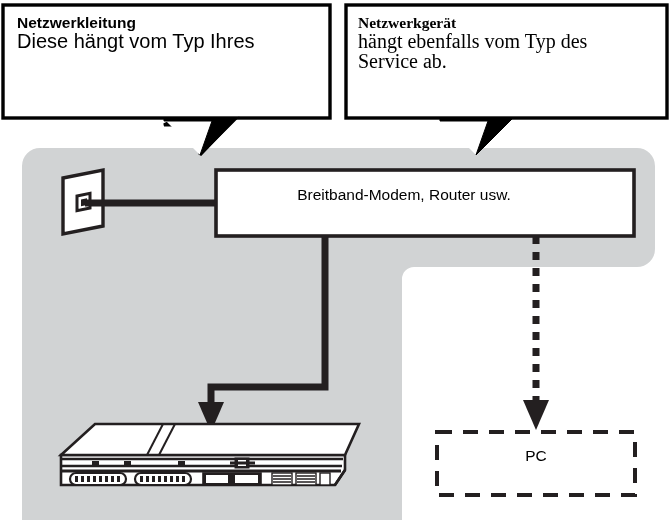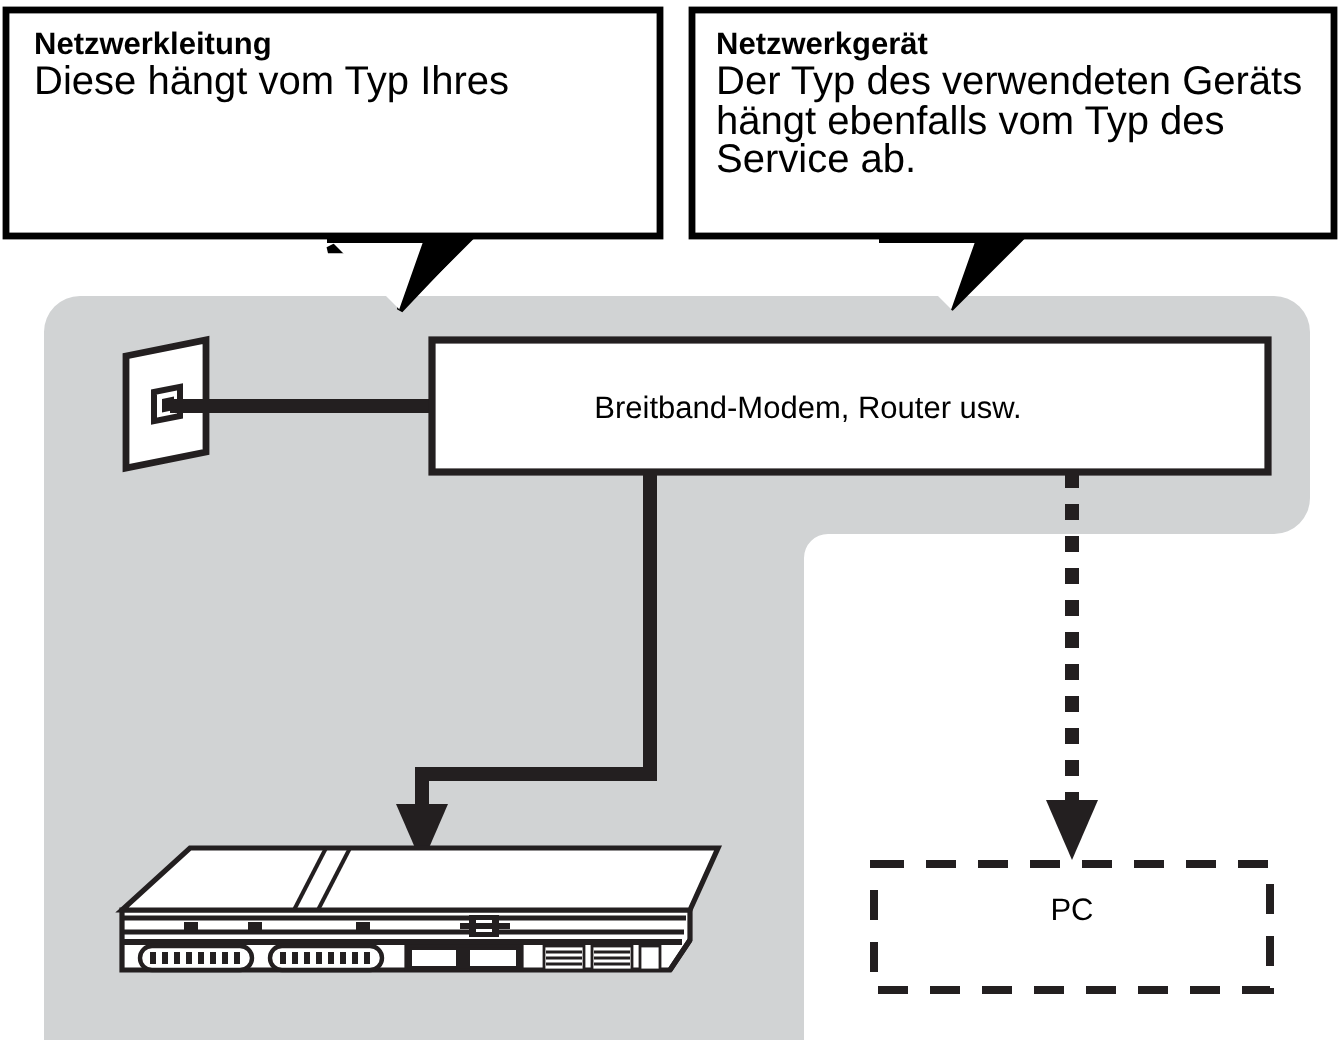--- a/index.html
+++ b/index.html
@@ -38,33 +38,33 @@
     white-space: nowrap;
   }
   .callout-body {
     font-weight: normal;
     font-size: 20px;
     color: #000000;
     line-height: 19.5px;
     white-space: nowrap;
   }
   #callout-left-text { left: 17px; top: 13px; }
-  #callout-right-text { left: 358px; top: 13px; }
+  #callout-right-text { left: 358px; top: 13px; font-family: Liberation Serif, serif; }
 
   .node-label {
     position: absolute;
     font-size: 15.5px;
     color: #000000;
     text-align: center;
     white-space: nowrap;
     pointer-events: none;
   }
   #modem-label {
     left: 216px;
-    top: 196px;
+    top: 186px;
     width: 376px;
   }
   #pc-label {
     left: 437px;
     top: 447px;
     width: 198px;
   }
   #cable-label {
     position: absolute;
     left: 148px;
@@ -201,21 +201,20 @@
 
   </svg>
 
   <div class="callout-text" id="callout-left-text">
     <div class="callout-title">Netzwerkleitung</div>
     <div class="callout-body">Diese hängt vom Typ Ihres</div>
   </div>
 
   <div class="callout-text" id="callout-right-text">
     <div class="callout-title">Netzwerkgerät</div>
-    <div class="callout-body">Der Typ des verwendeten Geräts</div>
     <div class="callout-body">hängt ebenfalls vom Typ des</div>
     <div class="callout-body">Service ab.</div>
   </div>
 
   <div class="node-label" id="modem-label">Breitband-Modem, Router usw.</div>
 
   <div class="node-label" id="pc-label">PC</div>
 
   <div id="cable-label">
   </div>

